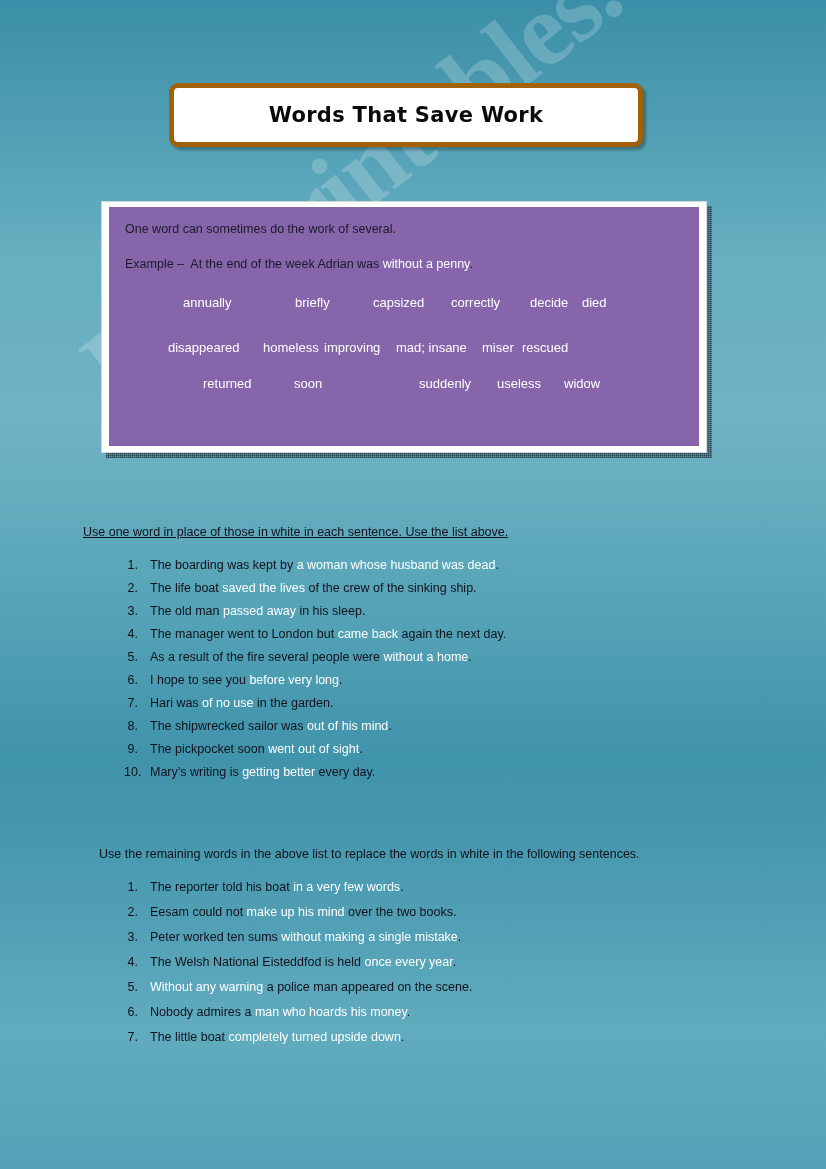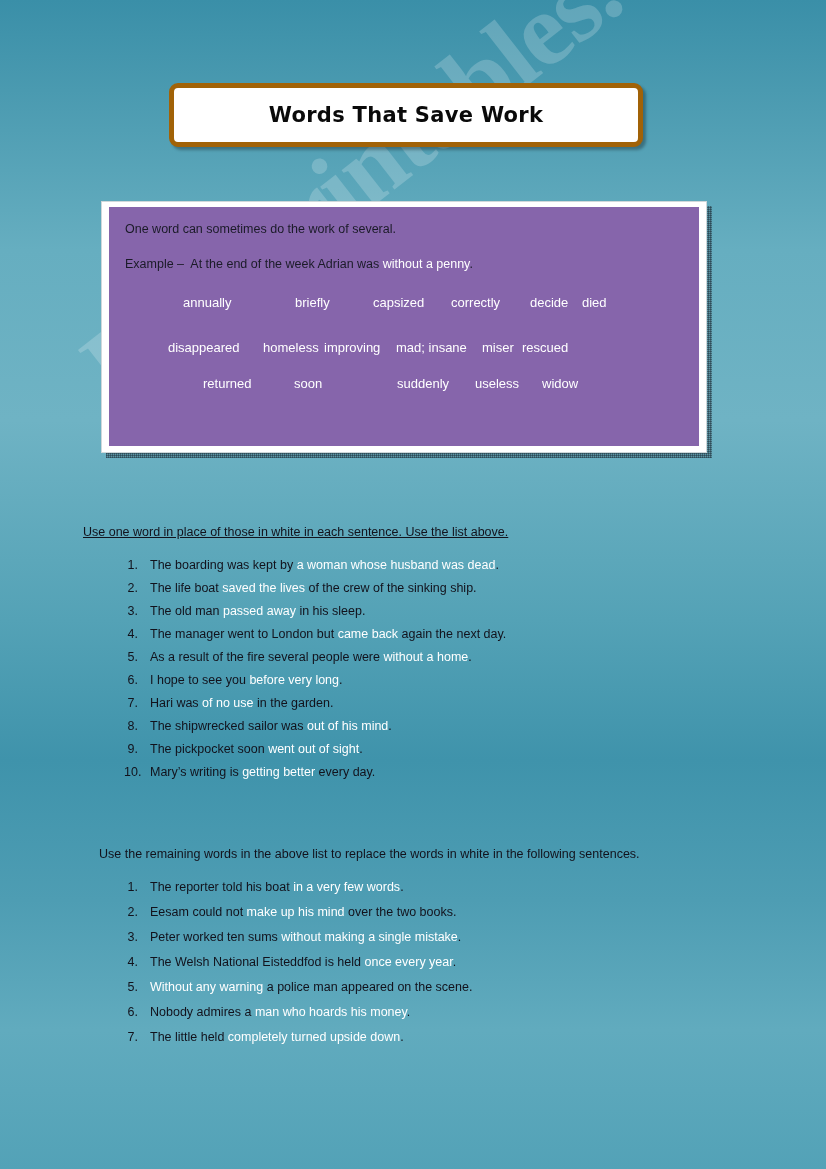--- a/index.html
+++ b/index.html
@@ -135,21 +135,21 @@
   .row1 span:nth-child(5) { width: 52px; }
   .row2 { padding-left: 43px; margin-top: 30px; }
   .row2 span:nth-child(1) { width: 95px; }
   .row2 span:nth-child(2) { width: 61px; }
   .row2 span:nth-child(3) { width: 72px; }
   .row2 span:nth-child(4) { width: 86px; }
   .row2 span:nth-child(5) { width: 40px; }
   .row3 { padding-left: 78px; }
   .row3 span:nth-child(1) { width: 91px; }
   .row3 span:nth-child(2) { width: 103px; }
-  .row3 span:nth-child(3) { width: 78px; }
+  .row3 span:nth-child(3) { width: 78px; margin-left: 22px; }
   .row3 span:nth-child(4) { width: 67px; }
 
   
   .instruction {
     position: absolute;
     font-size: 12.5px;
     color: #12121c;
     z-index: 4;
     white-space: nowrap;
   }
@@ -295,15 +295,15 @@
     <li class="qitem">
       <span class="qnum">5.</span>
       <span><span></span><span class="wht">Without any warning</span><span> a police man appeared on the scene.</span></span>
     </li>
     <li class="qitem">
       <span class="qnum">6.</span>
       <span><span>Nobody admires a </span><span class="wht">man who hoards his money</span><span>.</span></span>
     </li>
     <li class="qitem">
       <span class="qnum">7.</span>
-      <span><span>The little held </span><span class="wht">completely turned upside down</span><span>.</span></span>
+      <span><span>The little boat </span><span class="wht">completely turned upside down</span><span>.</span></span>
     </li>
   </ol>
 
 </body></html>

